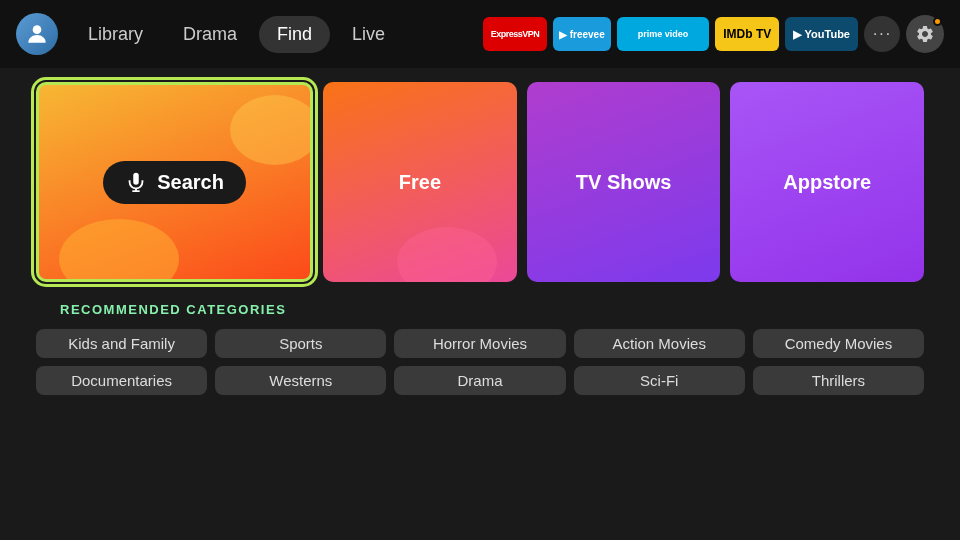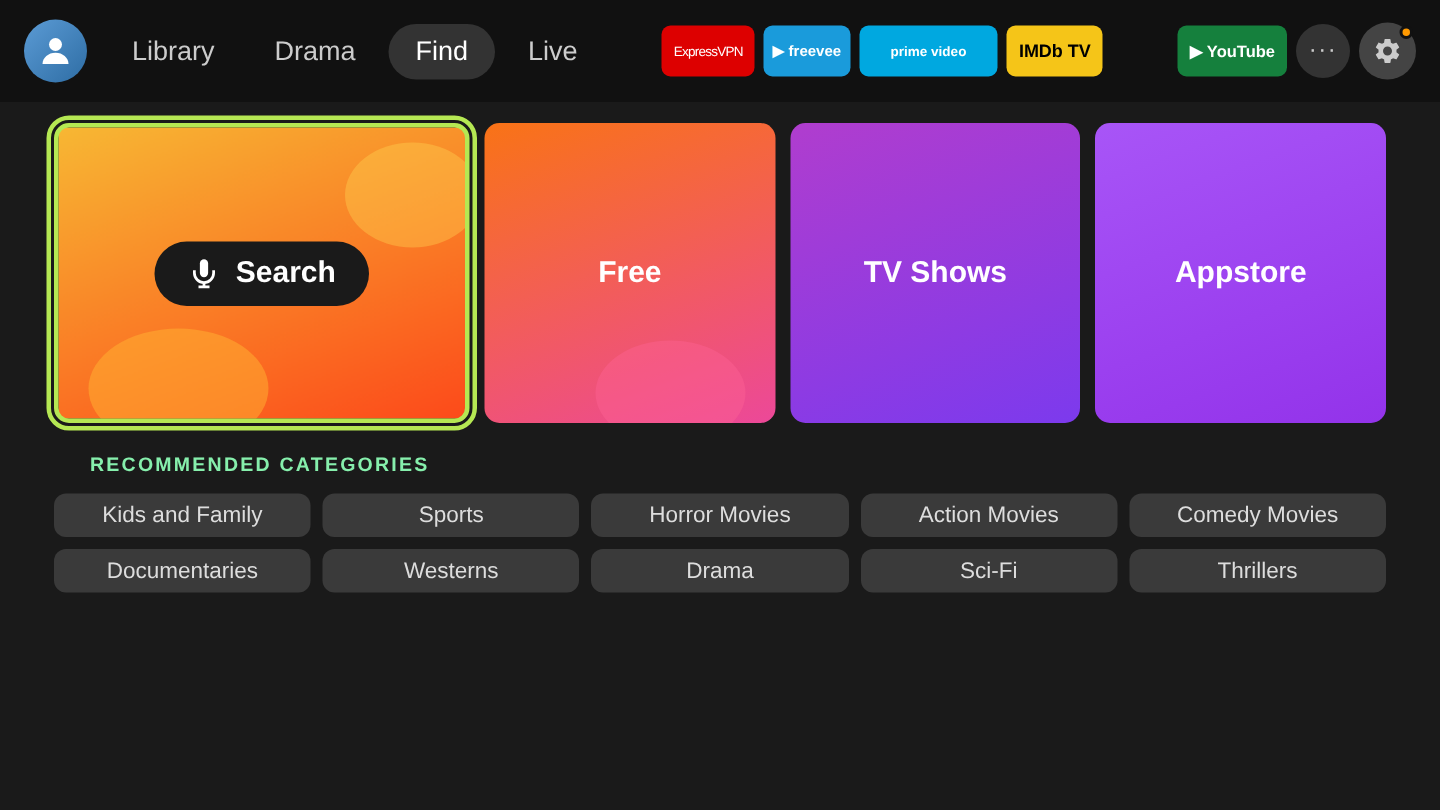--- a/index.html
+++ b/index.html
@@ -57,21 +57,21 @@
       gap: 6px;
     }
     .app-badge {
       height: 34px;
       border-radius: 6px;
       display: flex;
       align-items: center;
       justify-content: center;
       padding: 0 8px;
       font-size: 11px;
-      font-weight: 400;
+      font-weight: 700;
       overflow: hidden;
       min-width: 52px;
     }
     .badge-express { background: #d00; color: white; font-size: 9px; letter-spacing: -0.5px; }
     .badge-netflix { background: #000; color: #e50914; font-size: 14px; font-weight: 900; letter-spacing: -1px; }
     .badge-freevee { background: #00a8e0; color: white; font-size: 10px; font-weight: 700; }
     .badge-prime { background: #00a8e0; color: white; font-size: 9px; font-weight: 700; }
     .badge-imdb { background: #f5c518; color: #000; font-size: 12px; font-weight: 900; }
     .badge-youtube { background: #ff0000; color: white; font-size: 11px; font-weight: 700; }
     .more-btn {
@@ -264,21 +264,21 @@
     </div>
     <div class="app-badge badge-freevee" style="background:#1a9bdb; font-size:10px; padding:0 6px;">
       <span>▶ freevee</span>
     </div>
     <div class="app-badge badge-prime" style="background:#00a8e0; font-size:9px; padding: 0 21px;">
       <span>prime video</span>
     </div>
     <div class="app-badge badge-imdb" style="background:#f5c518; color:#000;">
       <span>IMDb TV</span>
     </div>
-    <div class="app-badge badge-youtube" style="background:#15803d;margin-left:44px;">
+    <div class="app-badge badge-youtube" style="background:#0c4a6e;">
       <span>▶ YouTube</span>
     </div>
 
     <div class="more-btn">
       <span>···</span>
     </div>
     <div class="settings-btn">
       <svg width="20" height="20" viewBox="0 0 24 24" fill="#ccc">
         <path d="M19.14 12.94c.04-.3.06-.61.06-.94s-.02-.64-.07-.94l2.03-1.58c.18-.14.23-.41.12-.61l-1.92-3.32c-.12-.22-.37-.29-.59-.22l-2.39.96c-.5-.38-1.03-.7-1.62-.94l-.36-2.54c-.04-.24-.24-.41-.48-.41h-3.84c-.24 0-.43.17-.47.41l-.36 2.54c-.59.24-1.13.57-1.62.94l-2.39-.96c-.22-.08-.47 0-.59.22L2.74 8.87c-.12.21-.08.47.12.61l2.03 1.58c-.05.3-.09.63-.09.94s.02.64.07.94l-2.03 1.58c-.18.14-.23.41-.12.61l1.92 3.32c.12.22.37.29.59.22l2.39-.96c.5.38 1.03.7 1.62.94l.36 2.54c.05.24.24.41.48.41h3.84c.24 0 .44-.17.47-.41l.36-2.54c.59-.24 1.13-.56 1.62-.94l2.39.96c.22.08.47 0 .59-.22l1.92-3.32c.12-.22.07-.47-.12-.61l-2.01-1.58zM12 15.6c-1.98 0-3.6-1.62-3.6-3.6s1.62-3.6 3.6-3.6 3.6 1.62 3.6 3.6-1.62 3.6-3.6 3.6z"></path>
       </svg>

